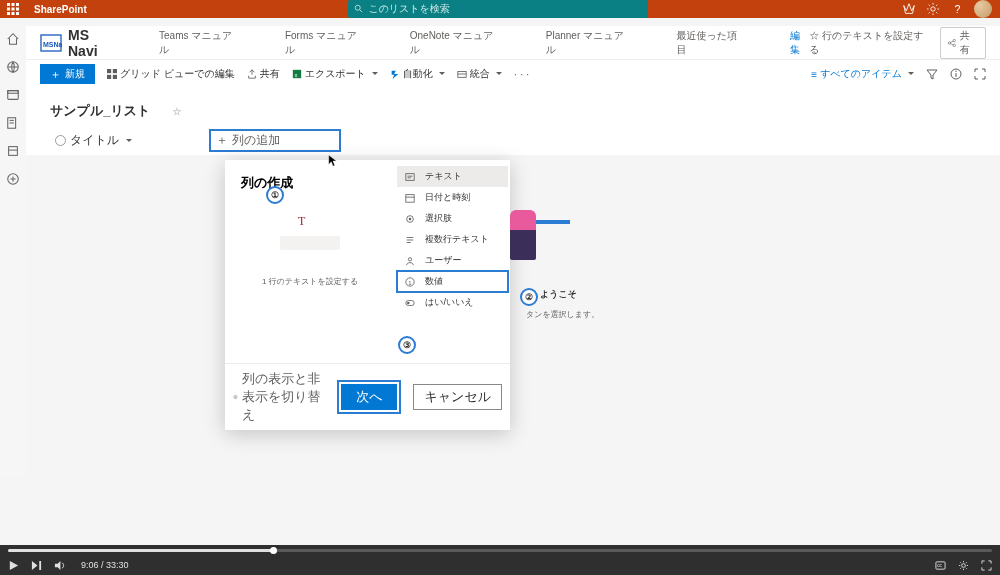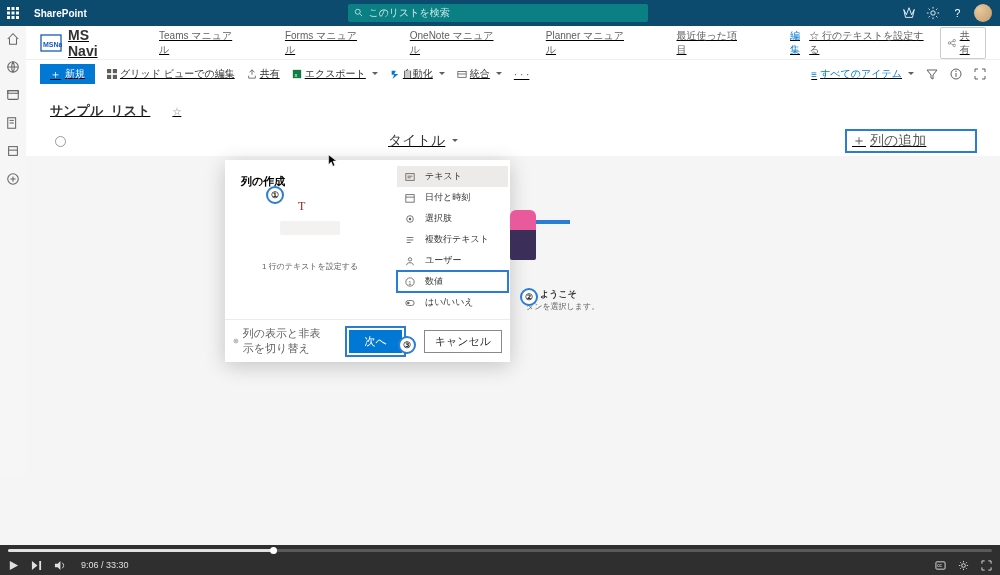--- a/index.html
+++ b/index.html
@@ -1,36 +1,36 @@
 <!DOCTYPE html>
 <html><head>
 <meta charset="utf-8">
 <style>
   * { margin: 0; padding: 0; box-sizing: border-box; font-family: "Segoe UI", "Meiryo", sans-serif; }
   body { width: 1000px; height: 575px; background: #f5f5f5; overflow: hidden; position: relative; }
 
   
-  .suite-bar { height: 26px; background: #0c4a6e; color: #fff; display: flex; align-items: center; font-size: 10px; }
+  .suite-bar { height: 18px; background: #c2410c; color: #fff; display: flex; align-items: center; font-size: 10px; }
   .waffle { width: 26px; height: 26px; display: flex; align-items: center; justify-content: center; cursor: pointer; }
   .waffle svg { width: 12px; height: 12px; fill: #fff; }
   .app-name { padding: 0 8px; font-weight: 600; }
   .suite-center { flex: 1; display: flex; justify-content: center; }
   .search-box { width: 300px; height: 18px; background: #0a8084; border-radius: 2px; display: flex; align-items: center; padding: 0 6px; color: #cfe8e9; }
   .search-box svg { width: 10px; height: 10px; fill: #cfe8e9; margin-right: 4px; }
   .suite-right { display: flex; align-items: center; gap: 10px; padding-right: 8px; }
   .suite-right .ic { width: 14px; height: 14px; cursor: pointer; display:flex; align-items:center; justify-content:center; }
   .avatar { width: 18px; height: 18px; border-radius: 50%; background: radial-gradient(circle at 30% 30%, #e8c9a0, #c49b6a); }
 
   
   .left-rail { position: absolute; left: 0; top: 26px; width: 26px; height: 450px; background: #f6f6f6; display: flex; flex-direction: column; align-items: center; padding-top: 6px; gap: 14px; }
   .left-rail .ri { width: 14px; height: 14px; color: #666; cursor: pointer; }
   .left-rail svg { width: 14px; height: 14px; stroke: #666; fill: none; stroke-width: 1.2; }
 
   
-  .content { position: absolute; left: 26px; top: 26px; right: 0; background: #fff; text-decoration: underline; }
+  .content { position: absolute; left: 26px; top: 26px; right: 0; background: #fff; }
   .site-header { height: 34px; display: flex; align-items: center; padding: 0 14px; background: #fff; border-bottom: 1px solid #eee; }
   .logo { width: 22px; height: 22px; display:flex; align-items:center; justify-content:center; margin-right:6px; }
   .site-title { font-size: 14px; font-weight: 600; color: #323130; margin-right: 18px; }
   .nav-links { display: flex; gap: 26px; font-size: 10px; color: #605e5c; }
   .nav-links span { cursor: pointer; margin-left: 20px; }
   .nav-links .edit { color: #0078d4; }
   .site-right { margin-left: auto; display:flex; align-items:center; gap:10px; font-size:10px; color:#605e5c; }
   .site-right .follow { cursor:pointer; }
   .site-right .share-btn { border:1px solid #ccc; padding:1px 6px; border-radius:2px; display:flex; align-items:center; gap:3px; cursor:pointer; }
 
@@ -42,56 +42,56 @@
   .ellipsis { cursor:pointer; color:#605e5c; }
   .cmd-right { margin-left:auto; display:flex; align-items:center; gap:12px; color:#605e5c; }
   .cmd-right .view { color:#0078d4; display:flex; align-items:center; gap:3px; cursor:pointer; }
   .cmd-right .ic { cursor:pointer; width:12px; height:12px; display:flex; }
 
   
   .list-title-row { padding: 14px 24px 6px; font-size: 13px; font-weight: 600; color:#323130; display:flex; align-items:center; gap:22px; }
   .star { color:#c8c6c4; font-size:10px; }
 
   
-  .col-headers { display:flex; align-items:center; padding: 4px 24px; font-size:14px; color:#323130;justify-content:space-between; }
+  .col-headers { display:flex; align-items:center; padding: 4px 24px; font-size:12px; color:#323130; }
   .col-sel { width:20px; display:flex; align-items:center; justify-content:center; }
   .col-sel .circle { width:11px; height:11px; border:1px solid #999; border-radius:50%; }
   .col-title { width:140px; display:flex; align-items:center; gap:4px; cursor:pointer; }
   .col-add { width:130px; color:#605e5c; display:flex; align-items:center; gap:4px; cursor:pointer; }
 
   
   .hl { outline: 2px solid #2b7cd3; outline-offset: -1px; padding:2px 6px; position:relative; }
 
   
   .panel { position:absolute; left:225px; top:160px; width:285px; background:#fff; box-shadow: 0 4px 20px rgba(0,0,0,.2); }
   .panel-body { display:flex; }
   .panel-left { width: 170px; padding: 14px 10px; display:flex; flex-direction:column; align-items:center; }
-  .panel-left .title { font-size:11px; font-weight:600; align-self:flex-start; margin-left:6px; margin-bottom:14px; }
+  .panel-left .title { font-size:13px; font-weight:600; align-self:flex-start; margin-left:6px; margin-bottom:26px; }
   .panel-left .preview { width:60px; height:34px; position:relative; margin:6px 0 10px; }
   .panel-left .preview .tcur { position:absolute; top:-10px; left:18px; font-family:serif; font-size:12px; color:#a4262c; }
   .panel-left .preview .box { width:60px; height:14px; background:#f3f2f1; border-radius:2px; }
   .panel-left .caption { font-size:8px; color:#605e5c; margin-top:8px; }
   .panel-types { width:115px; padding:6px 2px; font-size:9px; max-height:170px; overflow:hidden; position:relative; }
   .type-item { display:flex; align-items:center; gap:10px; padding:4px 8px; cursor:pointer; color:#323130; }
   .type-item.sel { background:#edebe9; }
   .type-item svg { width:10px; height:10px; }
-  .panel-footer { border-top:1px solid #edebe9; padding:6px 8px; display:flex; align-items:center; font-size:11px; gap:22px; }
+  .panel-footer { border-top:1px solid #edebe9; padding:6px 8px; display:flex; align-items:center; font-size:13px; gap:16px;margin-top:44px; }
   .panel-footer .toggle { color:#605e5c; display:flex; align-items:center; gap:4px; flex:1; }
   .btn-primary { background:#0078d4; color:#fff; padding:3px 14px; cursor:pointer; border:1px solid #0078d4; }
   .btn-secondary { background:#fff; color:#323130; padding:3px 10px; border:1px solid #8a8886; cursor:pointer; }
 
   
   .badge { position:absolute; width:18px; height:18px; border:2px solid #2b7cd3; border-radius:50%; background:#fff; display:flex; align-items:center; justify-content:center; font-size:9px; font-weight:600; color:#323130; z-index:20; }
 
   
   .peek { position:absolute; left:510px; top:210px; font-size:9px; color:#323130; }
   .peek .person { width:26px; height:50px; background: linear-gradient(#e85a9b 40%, #3b2e58 40%); border-radius:6px 6px 2px 2px; position:relative; margin-bottom:6px; }
   .peek .band { position:absolute; left:0; top:10px; width:60px; height:4px; background:#2b7cd3; }
   .peek .w1 { margin-top:28px; font-weight:600; }
-  .peek .w2 { font-size:8px; color:#605e5c; }
+  .peek .w2 { font-size:8px; color:#605e5c;margin-top:8px; }
 
   
   .cursor { position:absolute; left:328px; top:153px; z-index:30; }
   .cursor svg { width:10px; height:12px; }
 
   
   .vbar { position:absolute; left:0; right:0; bottom:0; height:30px; background:#2f2f2f; color:#e0e0e0; }
   .vprog { position:absolute; left:8px; right:8px; top:4px; height:3px; background:#5a5a5a; border-radius:2px; }
   .vprog .fill { height:100%; width:27%; background:#e0e0e0; border-radius:2px; position:relative; }
   .vprog .fill::after { content:""; position:absolute; right:-3px; top:-2px; width:7px; height:7px; border-radius:50%; background:#fff; }

